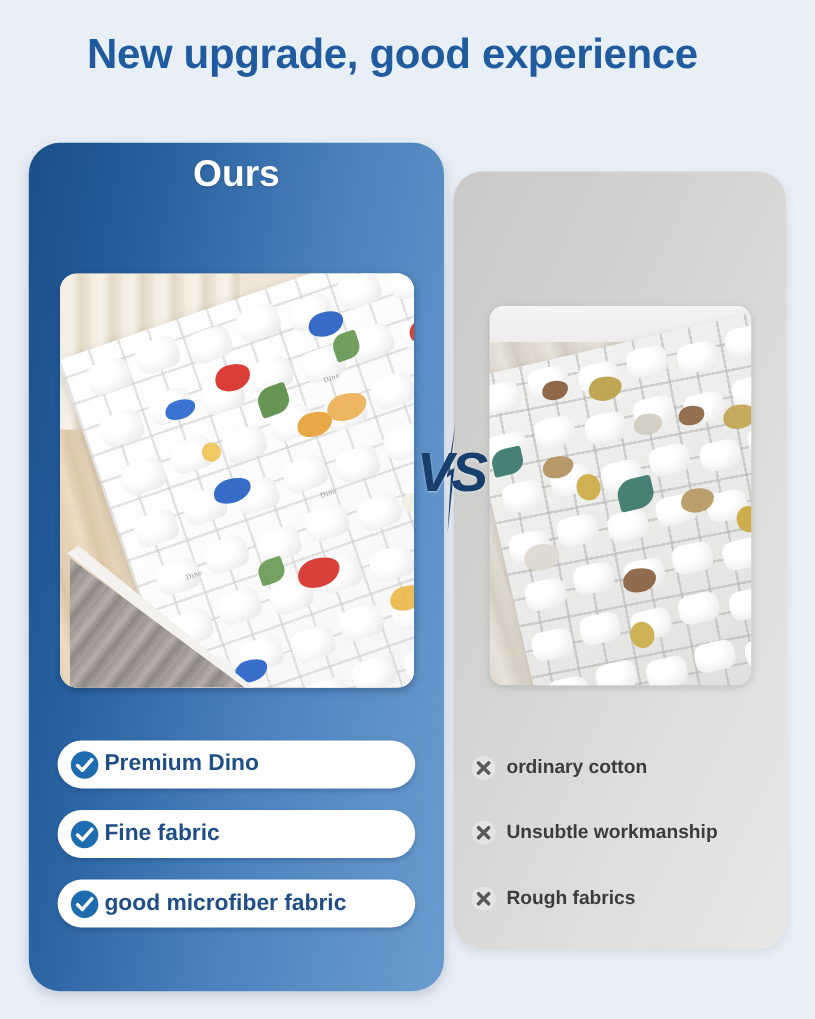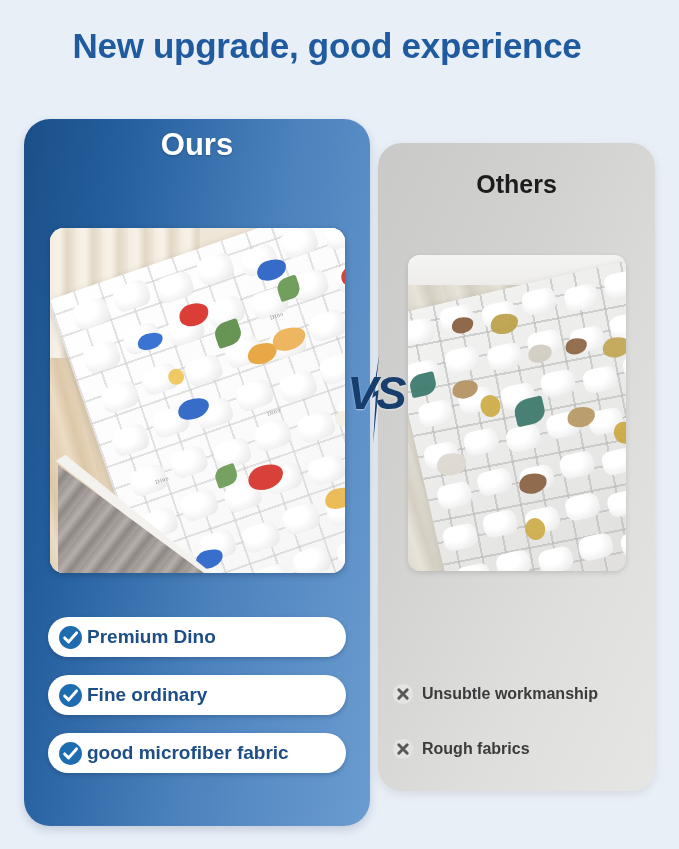--- a/index.html
+++ b/index.html
@@ -405,37 +405,36 @@
     <span class="pill-label">Premium Dino</span>
   </div>
 
   <div class="pill" style="top:556px;">
     <span class="check-icon">
       <svg viewBox="0 0 24 24" width="25" height="25">
         <circle cx="12" cy="12" r="11" fill="#1d6cb0"></circle>
         <path d="M6.4 12.4 L10.2 16.2 L17.8 7.6" fill="none" stroke="#ffffff" stroke-width="2.8" stroke-linecap="round" stroke-linejoin="round"></path>
       </svg>
     </span>
-    <span class="pill-label">Fine ordinary</span>
+    <span class="pill-label">Fine fabric</span>
   </div>
 
   <div class="pill" style="top:614px;">
     <span class="check-icon">
       <svg viewBox="0 0 24 24" width="25" height="25">
         <circle cx="12" cy="12" r="11" fill="#1d6cb0"></circle>
         <path d="M6.4 12.4 L10.2 16.2 L17.8 7.6" fill="none" stroke="#ffffff" stroke-width="2.8" stroke-linecap="round" stroke-linejoin="round"></path>
       </svg>
     </span>
     <span class="pill-label">good microfiber fabric</span>
   </div>
 </div>
 
 <div class="panel panel-others">
 
-  <div class="panel-title title-others">Others</div>
 
   <div class="photo photo-others">
     <div class="room-others"></div>
     <div class="wall-others"></div>
     <div class="floor-others"></div>
 
     <div class="pad-others">
       <div class="quilt-bump" style="left:10px;  top:10px;  width:34px; height:24px;"></div>
       <div class="quilt-bump" style="left:52px;  top:6px;   width:34px; height:24px;"></div>
       <div class="quilt-bump" style="left:94px;  top:12px;  width:34px; height:24px;"></div>
@@ -491,20 +490,29 @@
       <div class="motif" style="left:72px;  top:100px; width:20px; height:22px; background:#cfae4a; border-radius:50%;"></div>
       <div class="motif leaf" style="left:104px; top:112px; width:30px; height:26px; background:#3f7b6d;"></div>
       <div class="motif" style="left:154px; top:132px; width:28px; height:20px; background:#b89a66;"></div>
       <div class="motif" style="left:16px;  top:148px; width:30px; height:22px; background:#ddd9d0;"></div>
       <div class="motif" style="left:196px; top:156px; width:20px; height:22px; background:#cbab47; border-radius:50%;"></div>
       <div class="motif" style="left:92px;  top:186px; width:28px; height:20px; background:#8b6343;"></div>
       <div class="motif" style="left:88px;  top:230px; width:20px; height:22px; background:#cdae4d; border-radius:50%;"></div>
     </div>
   </div>
 
+  <div class="con-row" style="top:486px;">
+    <span class="x-icon">
+      <svg viewBox="0 0 24 24" width="22" height="22">
+        <circle cx="12" cy="12" r="11" fill="#e4e4e2"></circle>
+        <path d="M7.4 7.4 L16.6 16.6 M16.6 7.4 L7.4 16.6" fill="none" stroke="#595959" stroke-width="3.2" stroke-linecap="round"></path>
+      </svg>
+    </span>
+    <span class="con-label">ordinary cotton</span>
+  </div>
 
   <div class="con-row" style="top:540px;">
     <span class="x-icon">
       <svg viewBox="0 0 24 24" width="22" height="22">
         <circle cx="12" cy="12" r="11" fill="#e4e4e2"></circle>
         <path d="M7.4 7.4 L16.6 16.6 M16.6 7.4 L7.4 16.6" fill="none" stroke="#595959" stroke-width="3.2" stroke-linecap="round"></path>
       </svg>
     </span>
     <span class="con-label">Unsubtle workmanship</span>
   </div>

